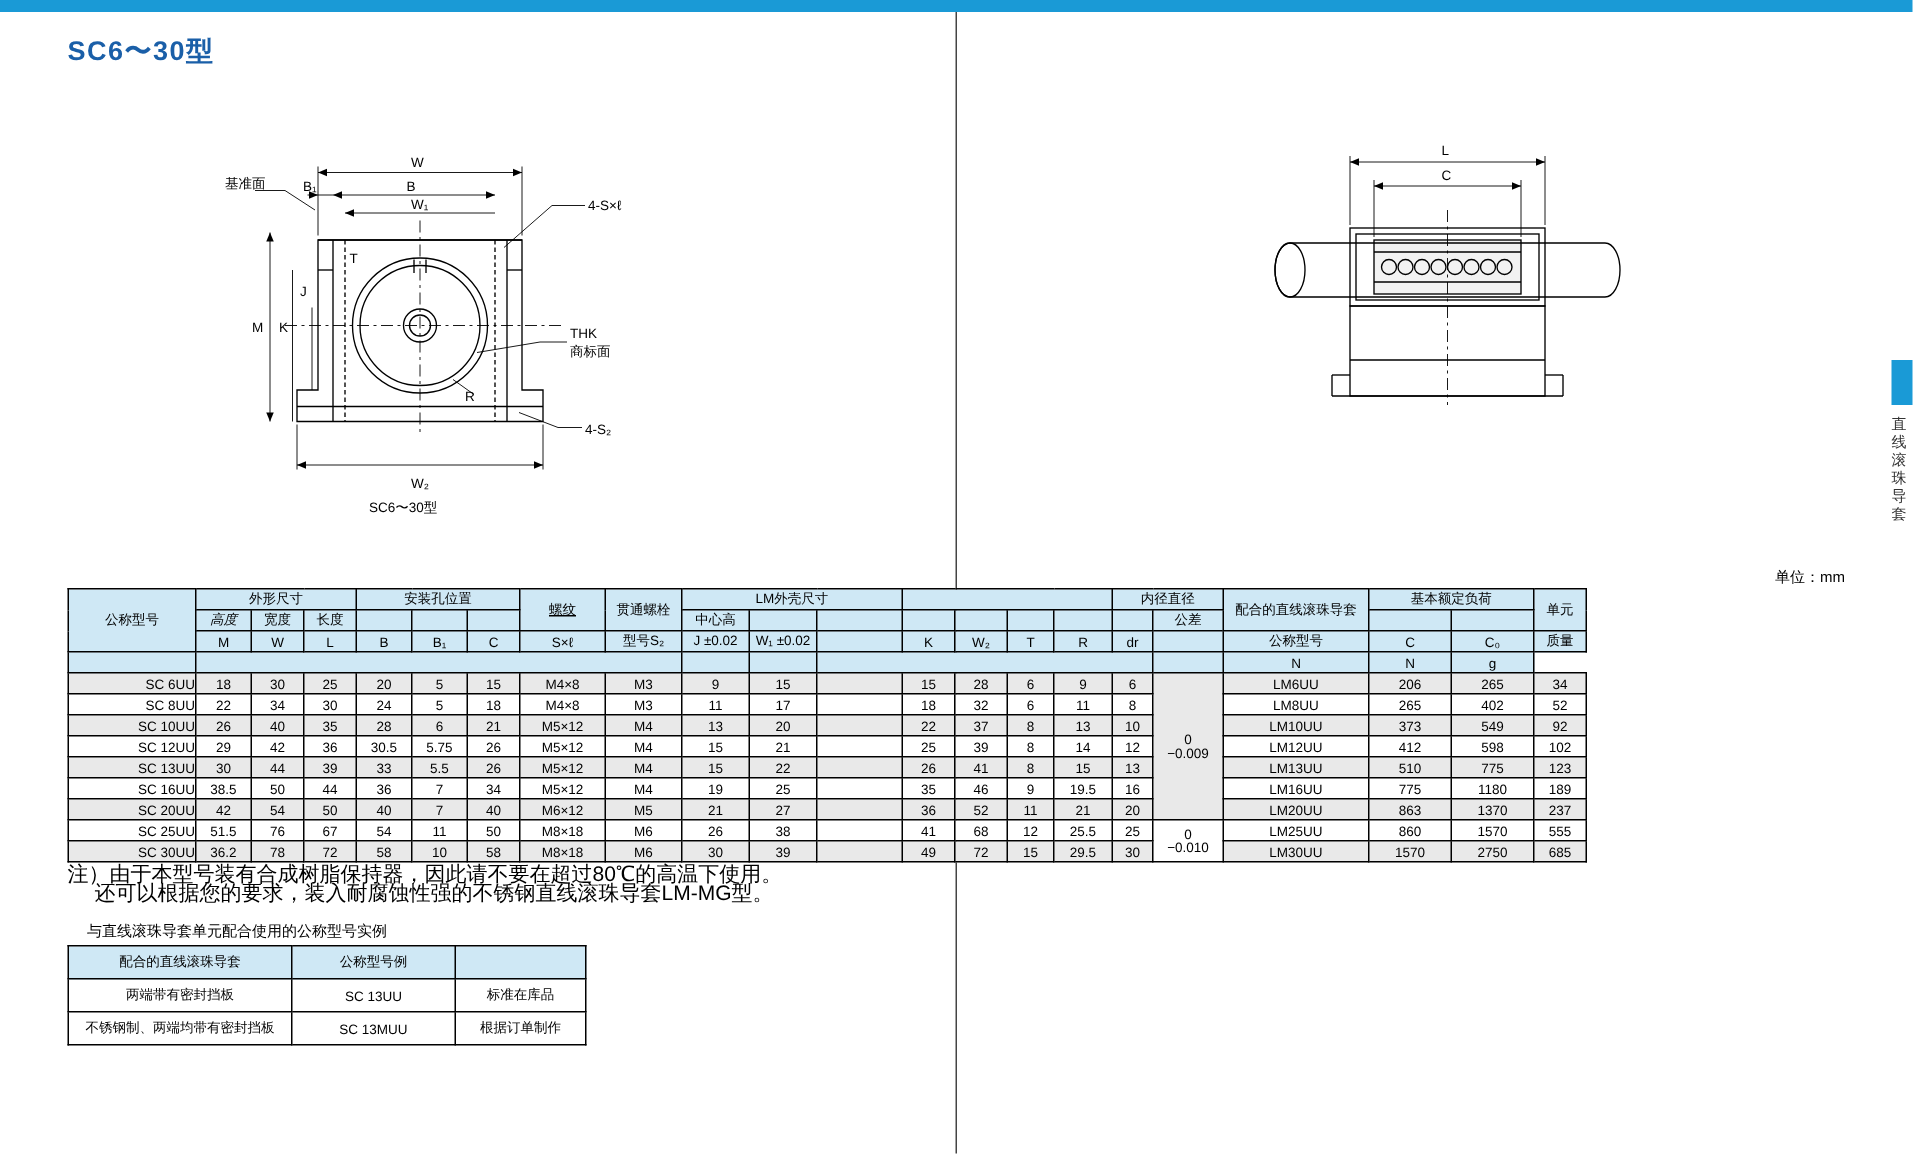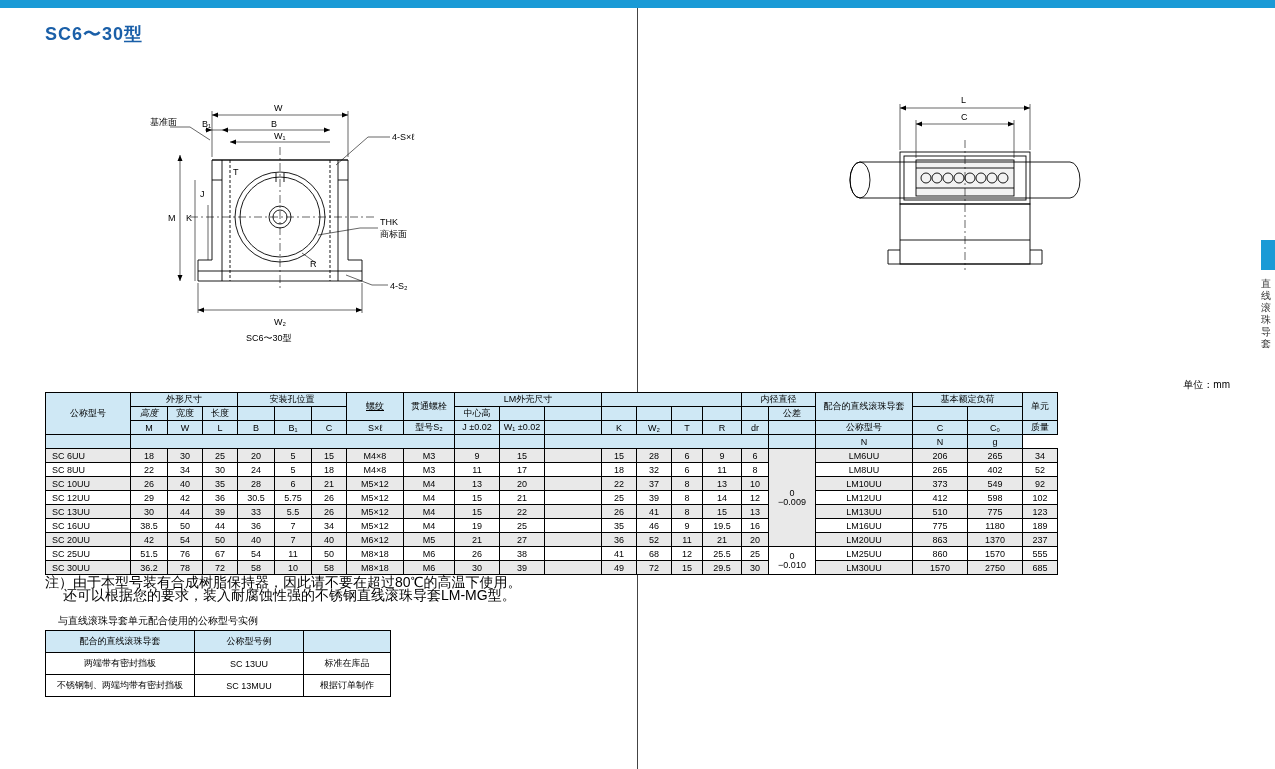--- a/index.html
+++ b/index.html
@@ -31,21 +31,21 @@
     text-align:center;
     padding:0;
     height:13px;
     font-weight:normal;
     white-space:nowrap;
   }
   .maintable .hdr{background:#cfe8f5;}
   .maintable .hdr2{background:#cfe8f5;}
   .maintable tbody tr:nth-child(odd) td{background:#e9e9e9;}
   .maintable tbody tr:nth-child(even) td{background:#ffffff;}
-  .maintable tbody td.first{text-align:left;padding-left:6px;}
+  .maintable tbody td.first{text-align:right;padding-left:6px;}
   .twoline{line-height:9px;}
 
   
   .note{position:absolute;left:45px;top:576px;font-size:14px;line-height:13px;}
   .note .ln2{margin-left:18px;display:block;}
 
   
   .subtitle2{position:absolute;left:58px;top:614px;font-size:10px;}
   .table2{position:absolute;left:45px;top:630px;border-collapse:collapse;}
   .table2 td{border:1px solid #000;font-size:9px;height:21px;text-align:center;padding:0 6px;white-space:nowrap;}

